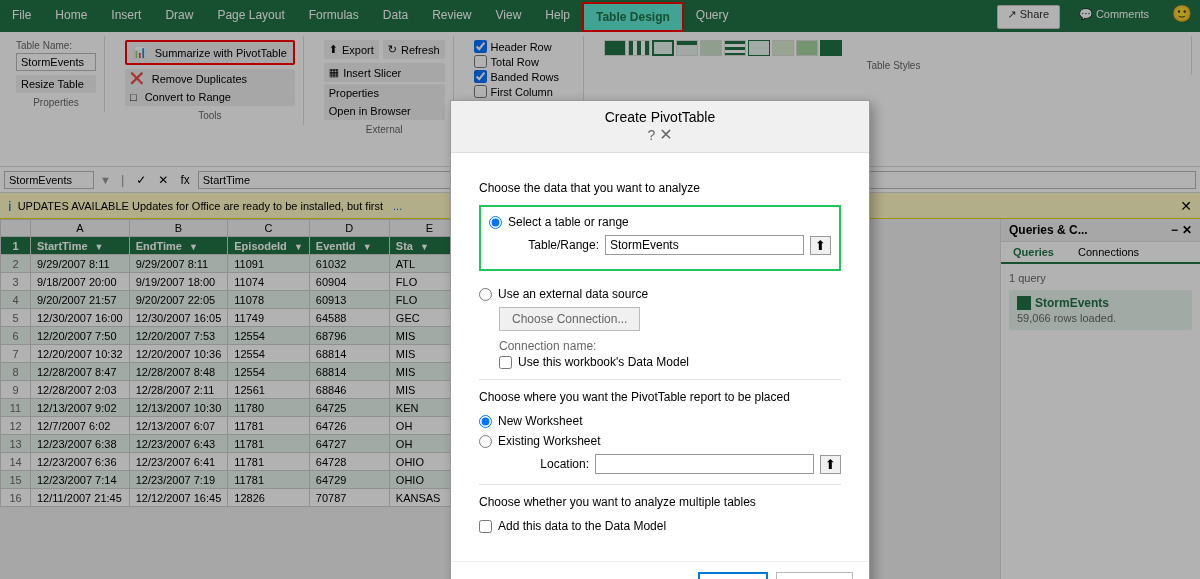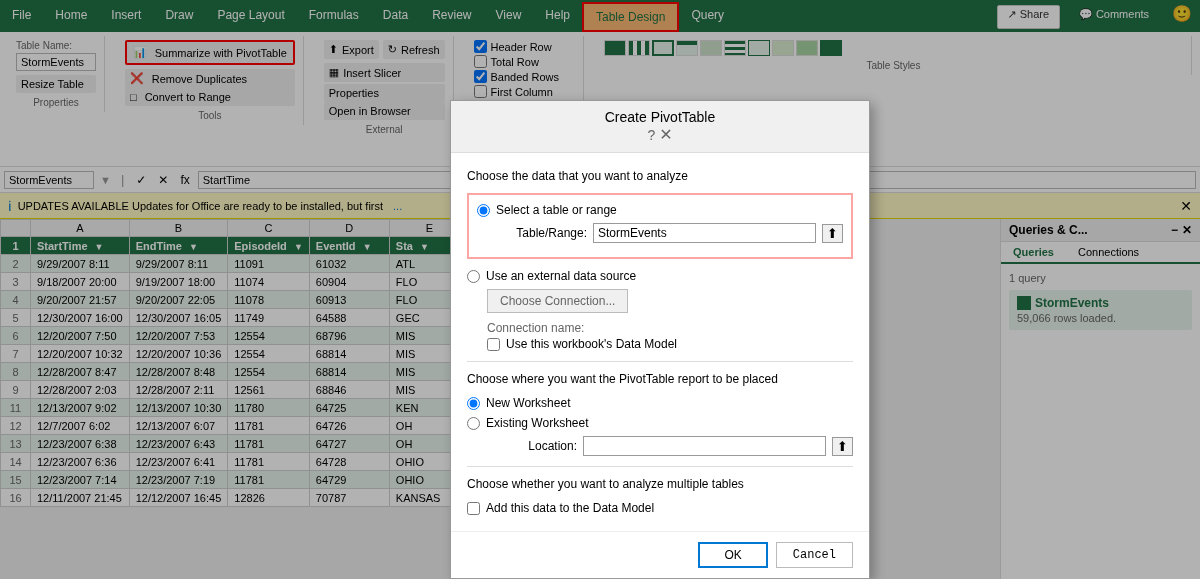--- a/index.html
+++ b/index.html
@@ -2,21 +2,21 @@
 <html><head>
   <meta charset="utf-8">
   <style>
     * { box-sizing: border-box; margin: 0; padding: 0; }
     body { font-family: 'Segoe UI', Arial, sans-serif; font-size: 11px; background: #f0f0f0; overflow: hidden; width: 1200px; height: 579px; }
 
     
     .ribbon { background: #217346; }
     .ribbon-tabs { display: flex; background: #217346; padding-top: 2px; }
     .ribbon-tab { padding: 6px 12px; color: #fff; cursor: pointer; font-size: 12px; }
-    .ribbon-tab.active { background: #fdba74; color: #217346; font-weight: 400; }
+    .ribbon-tab.active { background: #5eead4; color: #217346; font-weight: 700; }
 
     .ribbon-content { background: #fff; border-bottom: 1px solid #ddd; padding: 4px 8px; display: flex; align-items: flex-start; gap: 12px; min-height: 90px; }
 
     .ribbon-group { display: flex; flex-direction: column; border-right: 1px solid #ddd; padding: 4px 8px; min-width: 80px; }
     .ribbon-group-label { font-size: 10px; color: #666; text-align: center; margin-top: auto; padding-top: 4px; }
 
     .ribbon-btn-small { display: flex; align-items: center; gap: 4px; cursor: pointer; padding: 2px 4px; border: 1px solid transparent; border-radius: 2px; font-size: 11px; white-space: nowrap; }
 
     
     .formula-bar { display: flex; align-items: center; background: #fff; border-bottom: 1px solid #ddd; padding: 2px 4px; gap: 4px; height: 26px; }
@@ -59,21 +59,21 @@
     .query-icon { display: inline-block; width: 14px; height: 14px; background: #217346; margin-right: 4px; vertical-align: middle; }
 
     
     .modal-overlay { position: fixed; top: 0; left: 0; width: 100%; height: 100%; background: rgba(0,0,0,0.3); z-index: 100; display: flex; align-items: center; justify-content: center; pointer-events: none; }
     .modal { background: #fff; border: 1px solid #999; box-shadow: 4px 4px 12px rgba(0,0,0,0.3); width: 420px; font-size: 12px; pointer-events: all; position: absolute; top: 100px; left: 450px; }
     .modal-titlebar { background: #f0f0f0; border-bottom: 1px solid #ddd; padding: 8px 12px; display: flex; align-items: center; justify-content: space-between; flex-direction: column; }
     .modal-title { font-size: 14px; font-weight: 400; }
     .modal-controls { display: flex; gap: 4px; align-items: center; }
     .modal-btn-help { background: none; border: none; font-size: 14px; cursor: pointer; color: #666; }
     .modal-btn-close { background: none; border: none; font-size: 16px; cursor: pointer; color: #666; }
-    .modal-body { padding: 16px; }
+    .modal-body { padding: 28px; }
     .modal-section-title { font-size: 12px; margin-bottom: 10px; }
     .radio-row { display: flex; align-items: center; gap: 6px; margin-bottom: 6px; }
     .radio-row input[type=radio] { margin: 0; }
     .indented { margin-left: 20px; margin-bottom: 8px; }
     .field-row { display: flex; align-items: center; gap: 6px; margin-bottom: 6px; }
     .field-label { width: 90px; text-align: right; font-size: 12px; }
     .field-input { flex: 1; border: 1px solid #999; padding: 2px 4px; font-size: 12px; }
     .field-btn { border: 1px solid #999; background: #f0f0f0; padding: 1px 4px; cursor: pointer; }
     .modal-divider { border: none; border-top: 1px solid #ddd; margin: 10px 0; }
     .btn-choose { border: 1px solid #bbb; background: #f0f0f0; padding: 4px 12px; cursor: pointer; font-size: 12px; color: #666; }
@@ -426,21 +426,21 @@
     <div class="modal-titlebar">
       <span class="modal-title">Create PivotTable</span>
       <div class="modal-controls">
         <button class="modal-btn-help">?</button>
         <button class="modal-btn-close">✕</button>
       </div>
     </div>
     <div class="modal-body">
       <div class="modal-section-title">Choose the data that you want to analyze</div>
 
-      <div style="border:2px solid #fca5a5; padding:8px; margin-bottom:10px;">
+      <div style="border:2px solid #22c55e; padding:8px; margin-bottom:16px;">
         <div class="radio-row">
           <input type="radio" name="data-source" id="r1" checked="" style="">
           <label for="r1">Select a table or range</label>
         </div>
         <div class="indented field-row">
           <span class="field-label">Table/Range:</span>
           <input type="text" class="field-input" value="StormEvents" style="">
           <button class="field-btn">⬆</button>
         </div>
       </div>

